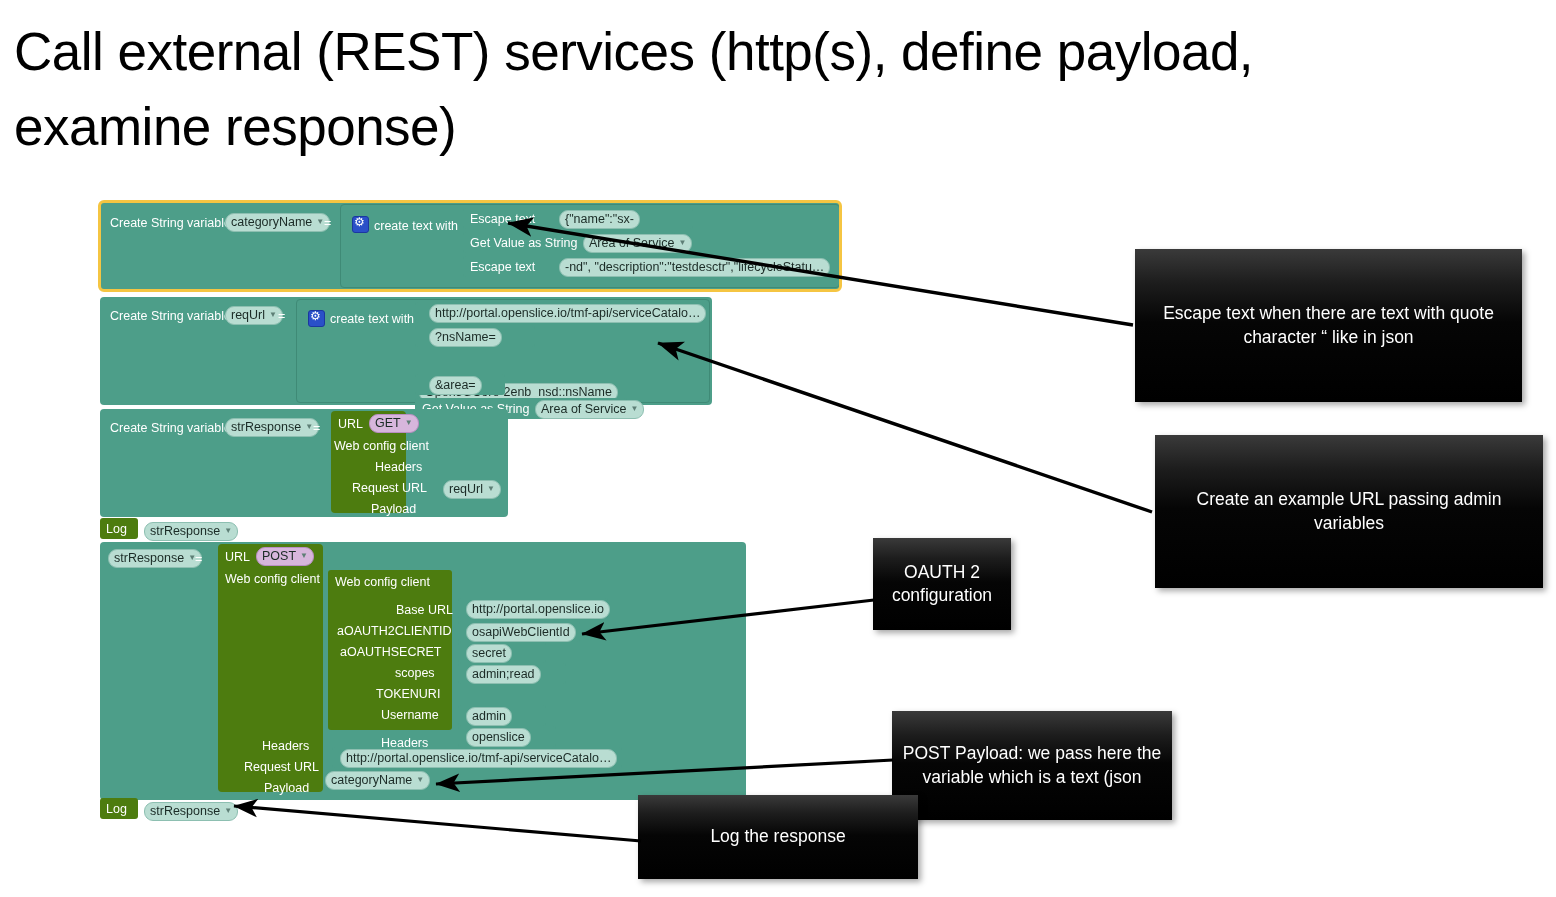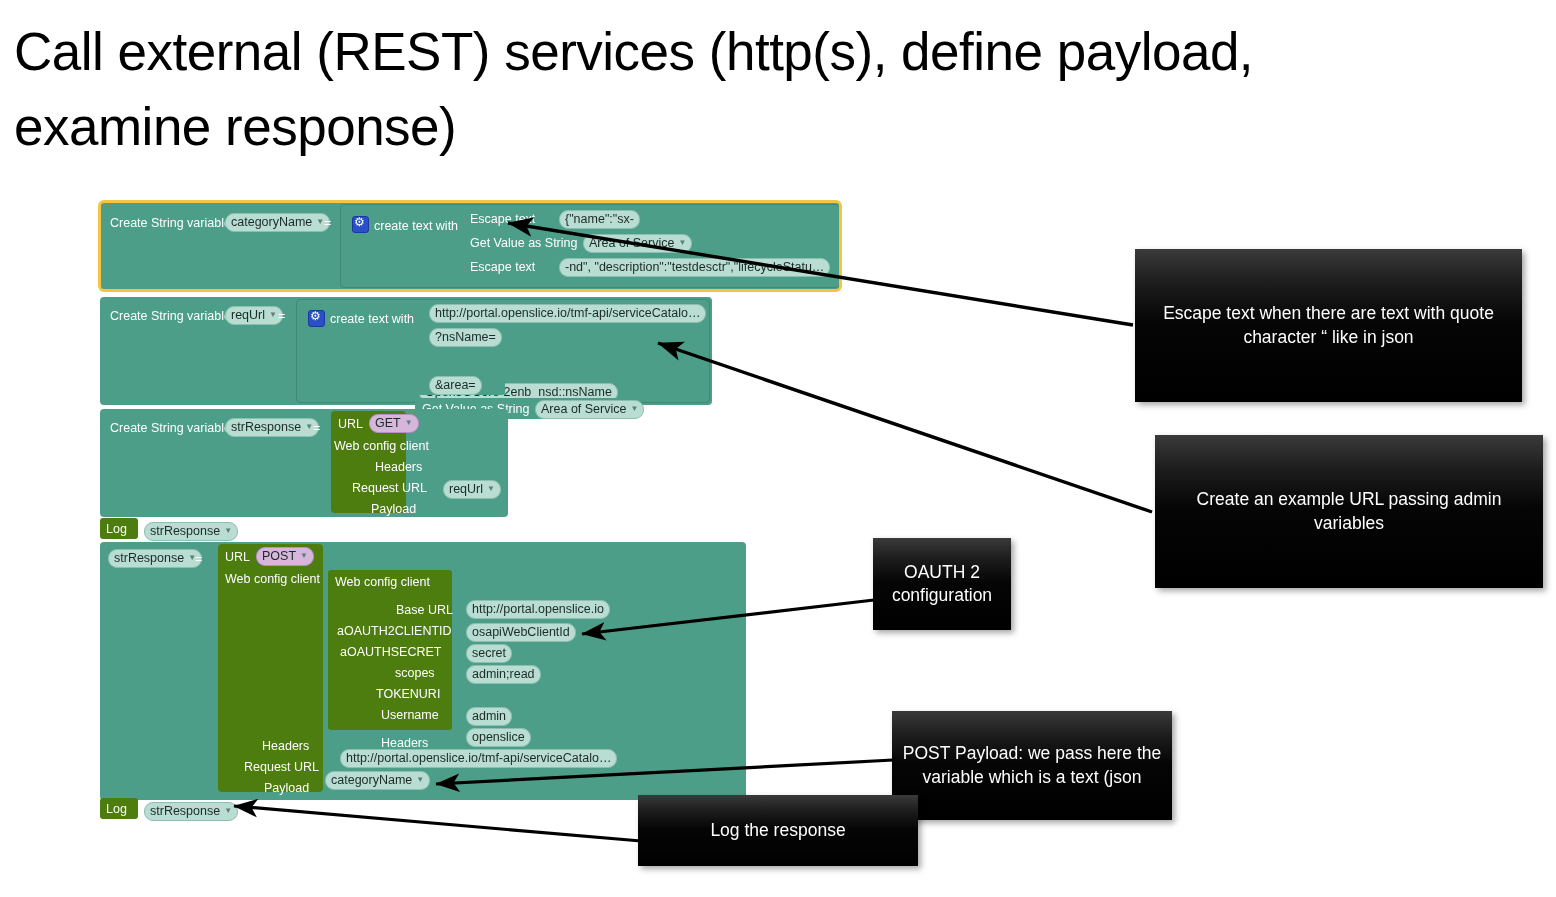--- a/index.html
+++ b/index.html
@@ -234,21 +234,21 @@
 <div class="callout" style="left:873px;top:538px;width:138px;height:92px;white-space:pre-line;">
   <span>OAUTH 2
 configuration</span>
 </div>
 
 <div class="callout" style="left:892px;top:711px;width:280px;height:109px;">
   <span>POST
 Payload: we pass here the variable which is a text (json</span>
 </div>
 
-<div class="callout" style="left:638px;top:795px;width:280px;height:71px;text-align:center;">
+<div class="callout" style="left:638px;top:795px;width:280px;height:84px;text-align:center;">
   <span>Log the response</span>
 </div>
 
 <svg class="arrows" viewBox="0 0 1556 897">
   <defs>
     <marker id="ah" markerWidth="9" markerHeight="9" refX="7.4" refY="3.2" orient="auto" markerUnits="strokeWidth">
       <path d="M7.6,3.2 L0,0.3 L1.9,3.2 L0,6.1 Z" fill="#000"></path>
     </marker>
   </defs>
   <line x1="1133" y1="325" x2="508" y2="223" stroke="#000" stroke-width="3.4" marker-end="url(#ah)"></line>

